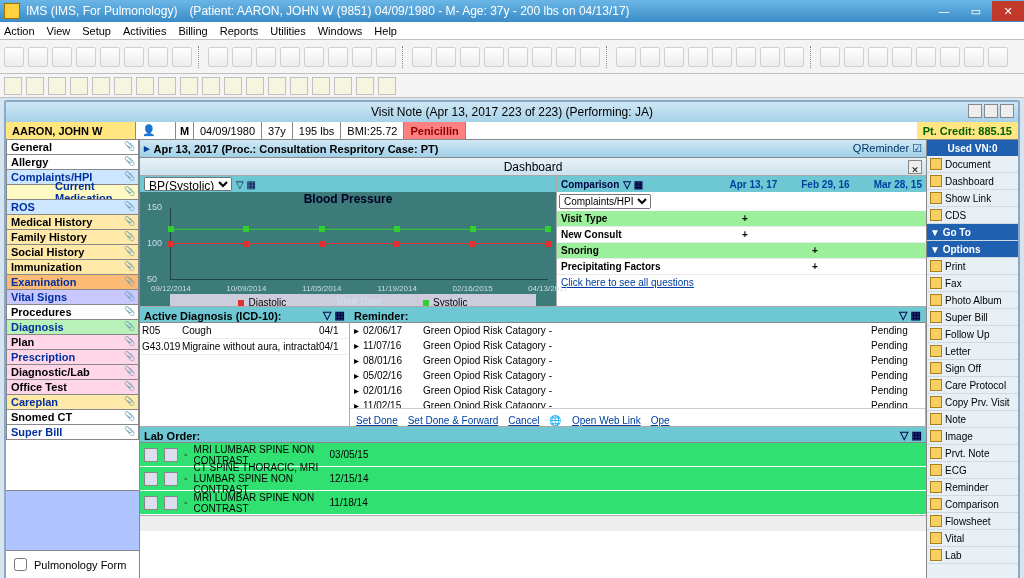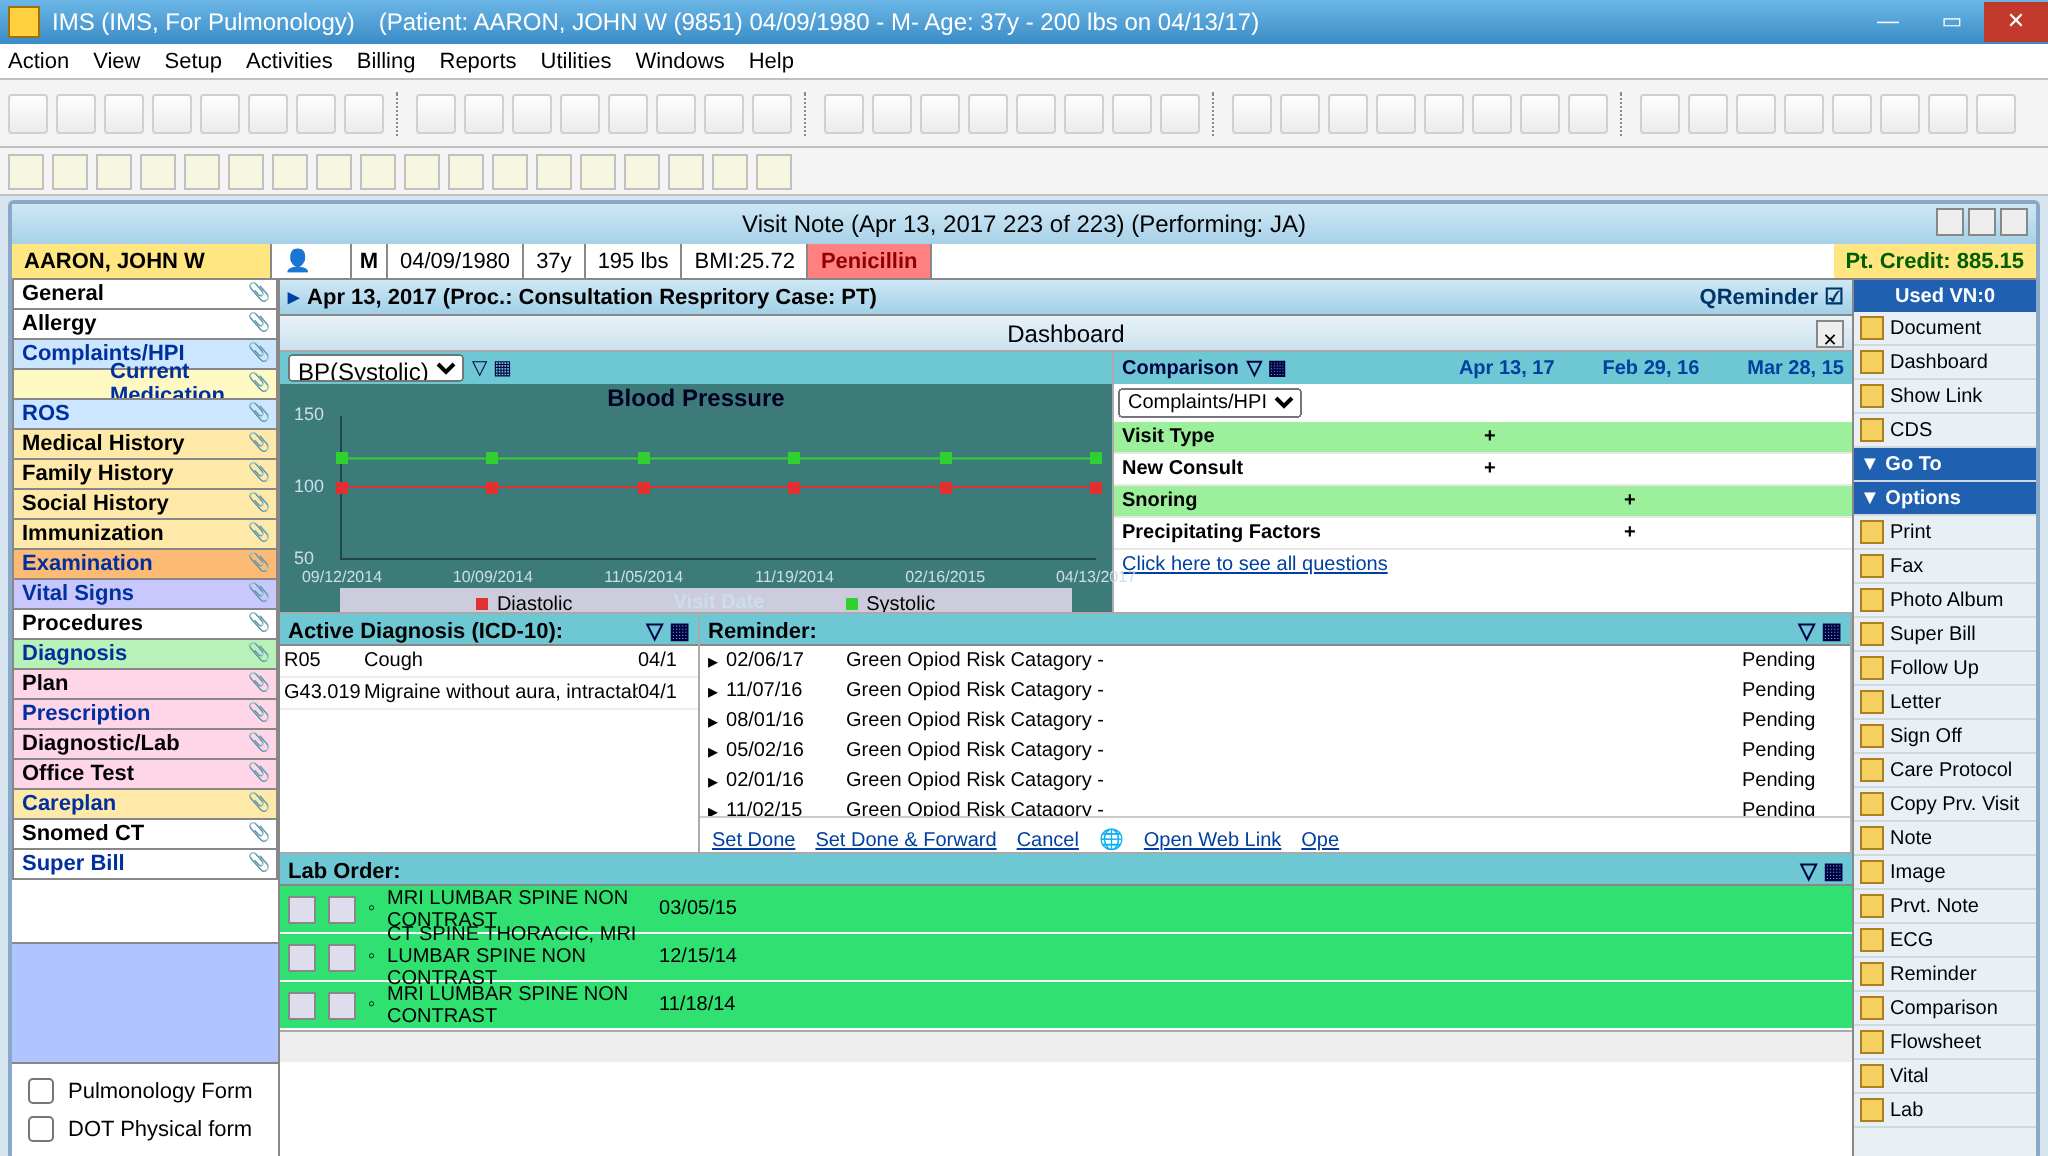--- a/index.html
+++ b/index.html
@@ -28,21 +28,21 @@
   .ptcred{background:#ffe680;padding:0 6px;font-weight:bold;color:#006000;height:100%;display:flex;align-items:center;}
   .bodyrow{flex:1;display:flex;min-height:0;}
   .leftnav{width:134px;border-right:1px solid #888;display:flex;flex-direction:column;background:#fff;}
   .nav-scroll{flex:1;overflow:hidden;}
   .navitem{height:16px;border:1px solid #888;margin:-1px 0 0 0;padding:0 4px;display:flex;align-items:center;font-size:11px;font-weight:bold;position:relative;cursor:default;}
   .navitem .mic{position:absolute;right:2px;width:12px;height:12px;font-size:9px;}
   .formsbox{border-top:1px solid #888;padding:4px;font-size:11px;background:#fff;}
   .formsbox label{display:flex;align-items:center;gap:4px;}
   .center{flex:1;display:flex;flex-direction:column;min-width:0;position:relative;}
   .procbar{height:18px;background:linear-gradient(#d0e8f5,#a0d0e8);display:flex;align-items:center;padding:0 4px;font-weight:bold;font-size:11px;border-bottom:1px solid #888;}
-  .procbar .qremind{margin-left:auto;font-weight:bold;color:#003366;}
+  .procbar .qremind{margin-left:auto;font-weight:normal;color:#003366;}
   .dashwrap{flex:1;position:relative;background:#fff;overflow:hidden;}
   .dashhdr{position:absolute;left:0;right:0;top:0;height:18px;background:linear-gradient(#e8f2f8,#cce2ee);text-align:center;font-size:12px;line-height:18px;border-bottom:1px solid #aaa;}
   .dashhdr .dx{position:absolute;right:4px;top:2px;width:14px;height:14px;border:1px solid #888;background:#eee;font-size:9px;text-align:center;}
   .dashbody{position:absolute;top:18px;bottom:0;left:0;right:0;display:flex;flex-direction:column;}
   .toprow{display:flex;height:130px;}
   .chartbox{flex:1;background:#3d7b7b;color:#fff;}
   .chartbar{background:#6ec8d4;height:16px;display:flex;align-items:center;padding:0 4px;font-size:10px;color:#003;}
   .chartbar select{font-size:12px;height:14px;}
   .charttitle{text-align:center;font-weight:bold;font-size:12px;color:#002;background:transparent;}
   .chartcanvas{height:72px;position:relative;margin:2px 8px 0 30px;border-left:1px solid #244;border-bottom:1px solid #244;}
@@ -231,24 +231,20 @@
           <div class="navitem" style="background: rgb(255, 233, 168); color: rgb(0, 48, 160);">Careplan<span class="mic">📎</span></div>
           <div class="navitem" style="background: rgb(255, 255, 255);">Snomed CT<span class="mic">📎</span></div>
           <div class="navitem" style="background: rgb(255, 255, 255); color: rgb(0, 48, 160);">Super Bill<span class="mic">📎</span></div>
         </div>
       <div style="height:60px;background:#b0c4ff;border-top:1px solid #888"></div>
       <div class="formsbox" id="formsbox">
           <label>
             <input type="checkbox" style="">
             <span>Pulmonology Form</span>
           </label>
-          <label>
-            <input type="checkbox" style="">
-            <span>DOT Physical form</span>
-          </label>
         </div>
     </div>
 
     <div class="center">
       <div class="procbar">
         <span style="color:#0040a0;margin-right:4px">▸</span>
         <span>Apr 13, 2017  (Proc.: Consultation Respritory  Case: PT)</span>
         <span class="qremind"><span>QReminder</span> ☑</span>
       </div>
       <div class="dashwrap">

